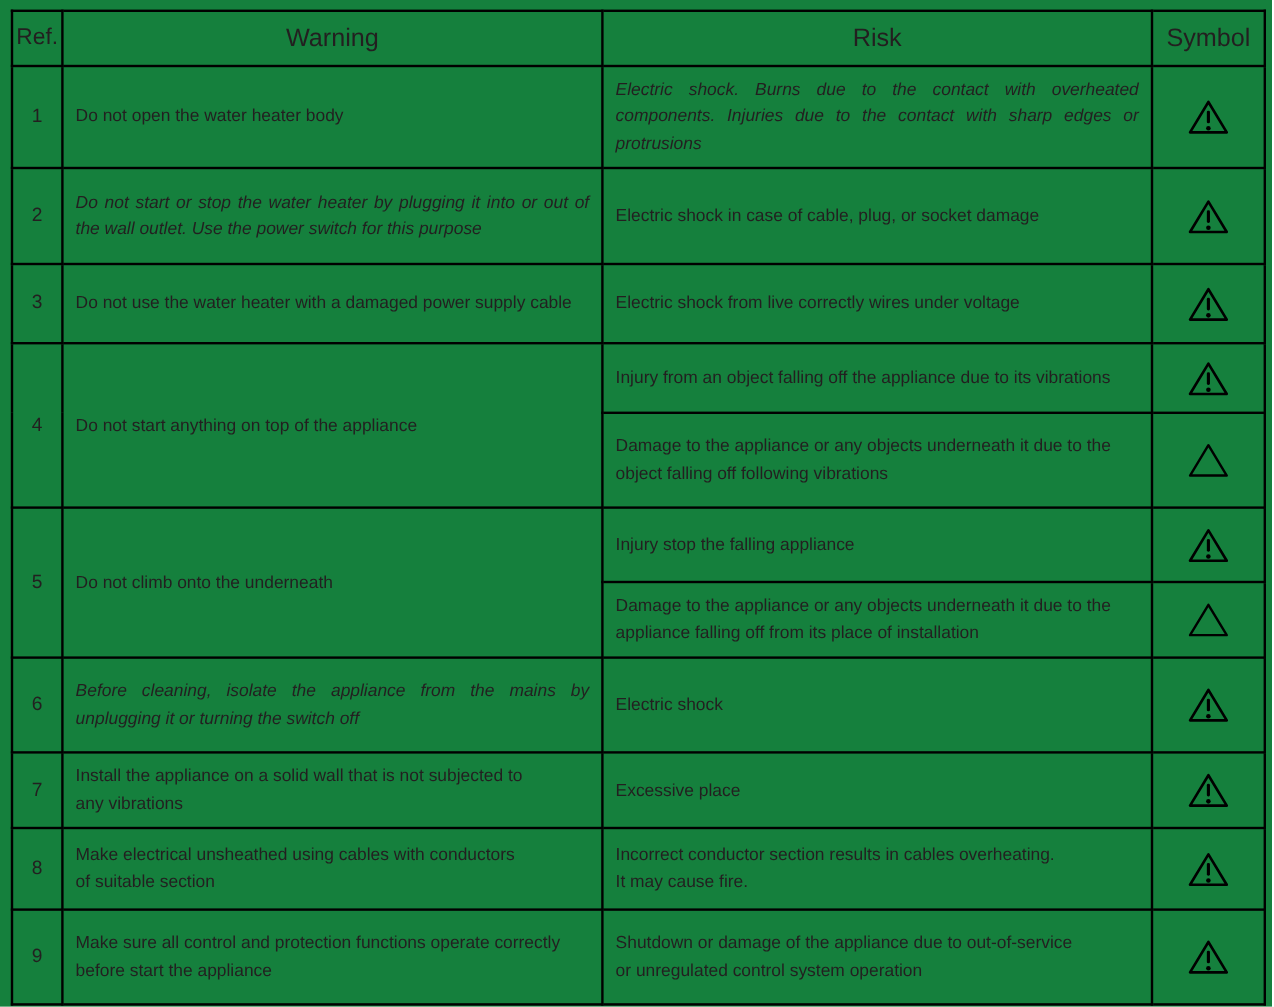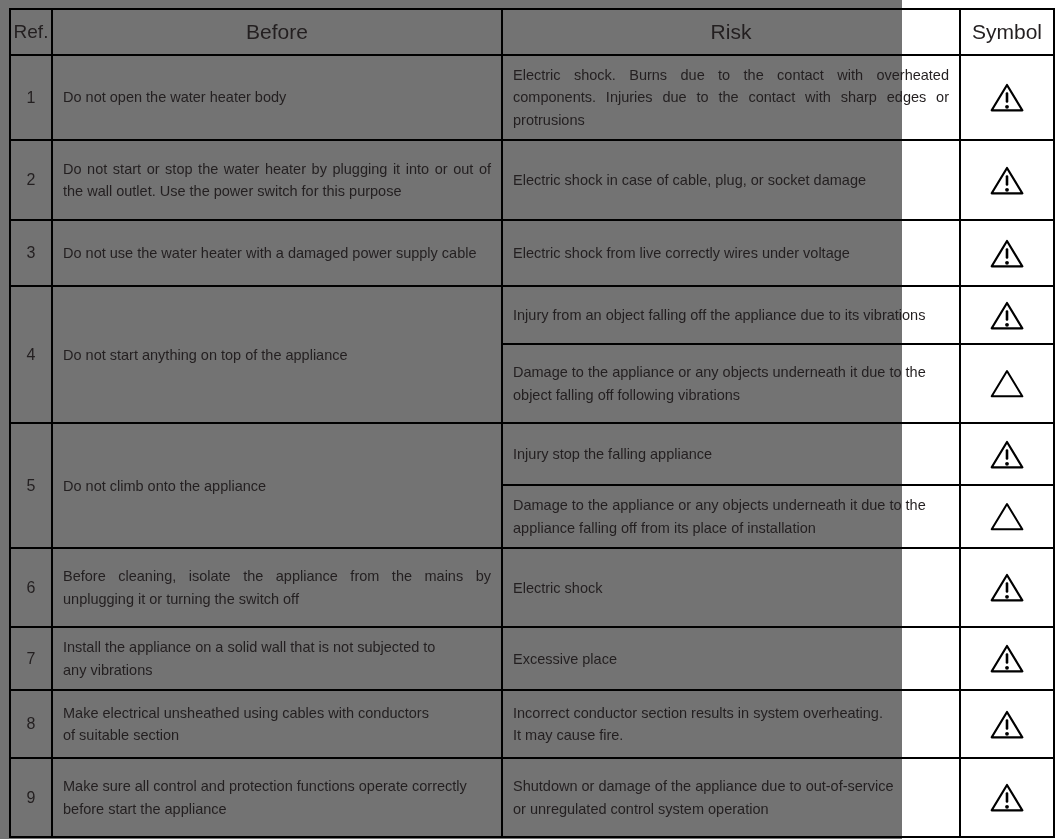--- a/index.html
+++ b/index.html
@@ -1,25 +1,25 @@
 <!DOCTYPE html>
 <html><head>
 <meta charset="utf-8">
 <style>
   html, body { margin: 0; padding: 0; background: #ffffff; }
   body {
     font-family: "Liberation Sans", sans-serif;
     color: #231f20;
   }
   .page {
-    width: 902px;
+    width: 1060px;
     height: 839px;
     box-sizing: border-box;
     padding: 8px 9px;
-    background: #737373;
+    background: #15803d;
   }
   table.warnings {
     border-collapse: collapse;
     table-layout: fixed;
     width: 1044px;
   }
   .warnings th, .warnings td {
     border: 2px solid #000000;
     vertical-align: middle;
     box-sizing: border-box;
@@ -36,42 +36,42 @@
   td.ref {
     text-align: center;
     font-size: 16px;
   }
   td.warning, td.risk {
     font-size: 14.5px;
     line-height: 1.55;
     padding: 8px 10px;
     white-space: pre-line;
   }
-  td.justify { text-align: justify; }
+  td.justify { text-align: justify; font-style: italic; }
   td.symbol {
     text-align: center;
     padding: 0;
   }
   .icon { display: inline-block; line-height: 0; vertical-align: middle; }
 </style>
 </head>
 <body>
 
 <div class="page">
   <table class="warnings">
     <colgroup>
       <col style="width:42px">
       <col style="width:450px">
       <col style="width:458px">
       <col style="width:94px">
     </colgroup>
     <thead>
       <tr>
         <th class="ref-h">Ref.</th>
-        <th>Before</th>
+        <th>Warning</th>
         <th>Risk</th>
         <th>Symbol</th>
       </tr>
     </thead>
     <tbody>
 
       <tr style="height:80px">
         <td class="ref">1</td>
         <td class="warning">Do not open the water heater body</td>
         <td class="risk justify">Electric shock. Burns due to the contact with overheated components. Injuries due to the contact with sharp edges or protrusions</td>
@@ -126,21 +126,21 @@
         <td class="risk">Damage to the appliance or any objects underneath it due to the object falling off following vibrations</td>
         <td class="symbol">
           <span class="icon"><svg width="34" height="31" viewBox="0 0 34 31" aria-hidden="true">
                 <path d="M17 3 L32.3 28.3 L1.7 28.3 Z" fill="none" stroke="#000" stroke-width="2" stroke-linejoin="round"></path>
               </svg></span>
         </td>
       </tr>
 
       <tr style="height:62px">
         <td class="ref" rowspan="2">5</td>
-        <td class="warning" rowspan="2">Do not climb onto the appliance</td>
+        <td class="warning" rowspan="2">Do not climb onto the underneath</td>
         <td class="risk">Injury stop the falling appliance</td>
         <td class="symbol">
           <span class="icon"><svg width="34" height="31" viewBox="0 0 34 31" aria-hidden="true">
                 <path d="M17 3 L32.3 28.3 L1.7 28.3 Z" fill="none" stroke="#000" stroke-width="2.2" stroke-linejoin="round"></path>
                 <rect x="15.7" y="10.2" width="2.6" height="10.6" rx="1.2" fill="#000"></rect>
                 <circle cx="17" cy="24.8" r="1.9" fill="#000"></circle>
               </svg></span>
         </td>
       </tr>
       <tr style="height:63px">
@@ -176,21 +176,21 @@
                 <rect x="15.7" y="10.2" width="2.6" height="10.6" rx="1.2" fill="#000"></rect>
                 <circle cx="17" cy="24.8" r="1.9" fill="#000"></circle>
               </svg></span>
         </td>
       </tr>
 
       <tr style="height:68px">
         <td class="ref">8</td>
         <td class="warning">Make electrical unsheathed using cables with conductors
 of suitable section</td>
-        <td class="risk">Incorrect conductor section results in system overheating.
+        <td class="risk">Incorrect conductor section results in cables overheating.
 It may cause fire.</td>
         <td class="symbol">
           <span class="icon"><svg width="34" height="31" viewBox="0 0 34 31" aria-hidden="true">
                 <path d="M17 3 L32.3 28.3 L1.7 28.3 Z" fill="none" stroke="#000" stroke-width="2.2" stroke-linejoin="round"></path>
                 <rect x="15.7" y="10.2" width="2.6" height="10.6" rx="1.2" fill="#000"></rect>
                 <circle cx="17" cy="24.8" r="1.9" fill="#000"></circle>
               </svg></span>
         </td>
       </tr>
 

